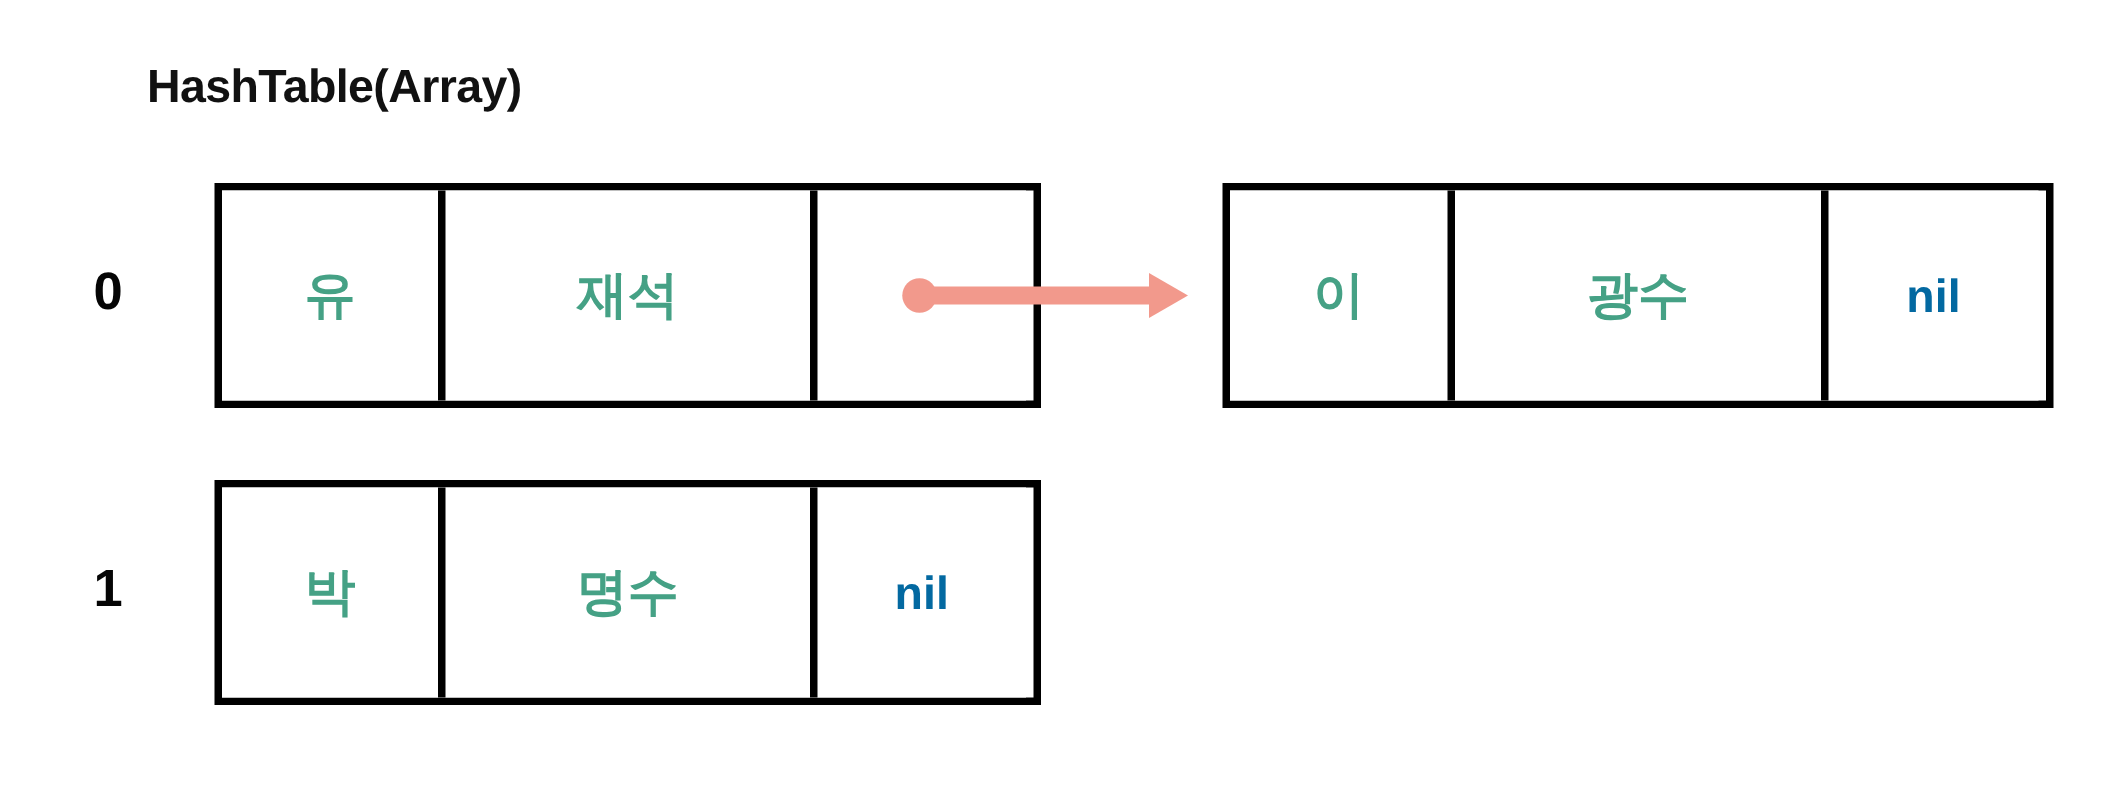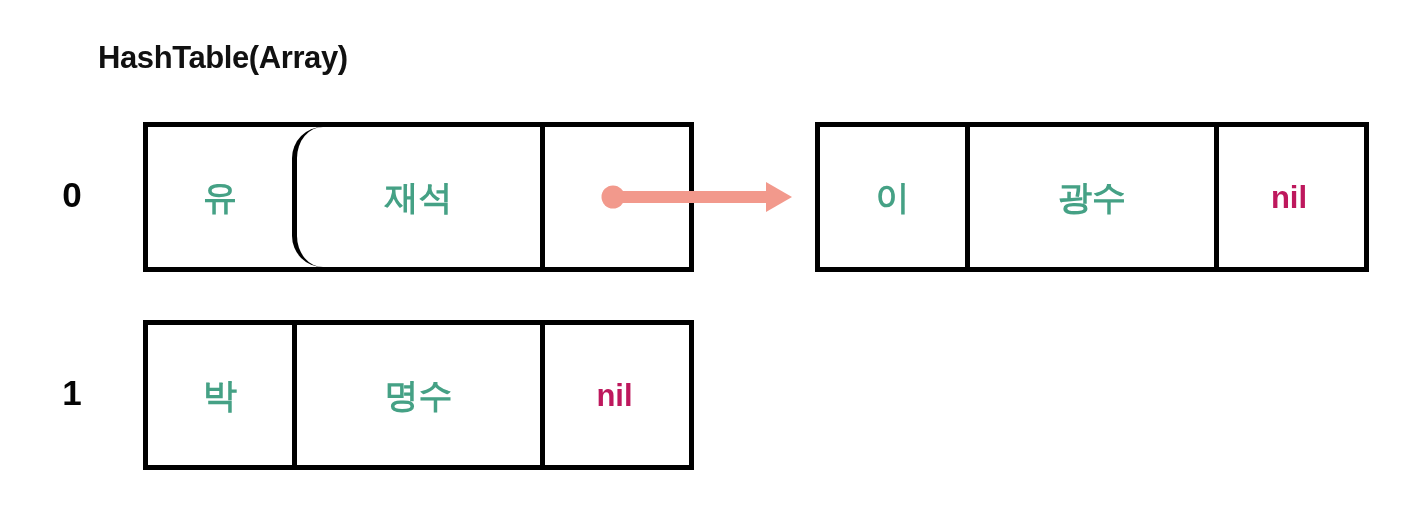--- a/index.html
+++ b/index.html
@@ -69,26 +69,26 @@
   }
 
   .cell-text {
     font-size: 34px;
     font-weight: bold;
     line-height: 1;
     white-space: nowrap;
   }
   .cell-text.key   { color: #45A185; }
   .cell-text.value { color: #45A185; }
-  .cell-text.nil   { color: #be185d; font-size: 31px; }
+  .cell-text.nil   { color: #0369a1; font-size: 31px; }
 
   
   #node-0-head { left: 143px; top: 122px; width: 551px; height: 150px; }
   #node-0-head .c1 { width: 144px; }
-  #node-0-head .c2 { width: 248px; border-radius: 31px; }
+  #node-0-head .c2 { width: 248px; }
   #node-0-head .c3 { width: 144px; }
 
   #node-0-next { left: 815px; top: 122px; width: 554px; height: 150px; }
   #node-0-next .c1 { width: 145px; }
   #node-0-next .c2 { width: 249px; }
   #node-0-next .c3 { width: 145px; }
 
   #node-1-head { left: 143px; top: 320px; width: 551px; height: 150px; }
   #node-1-head .c1 { width: 144px; }
   #node-1-head .c2 { width: 248px; justify-content: center; }

